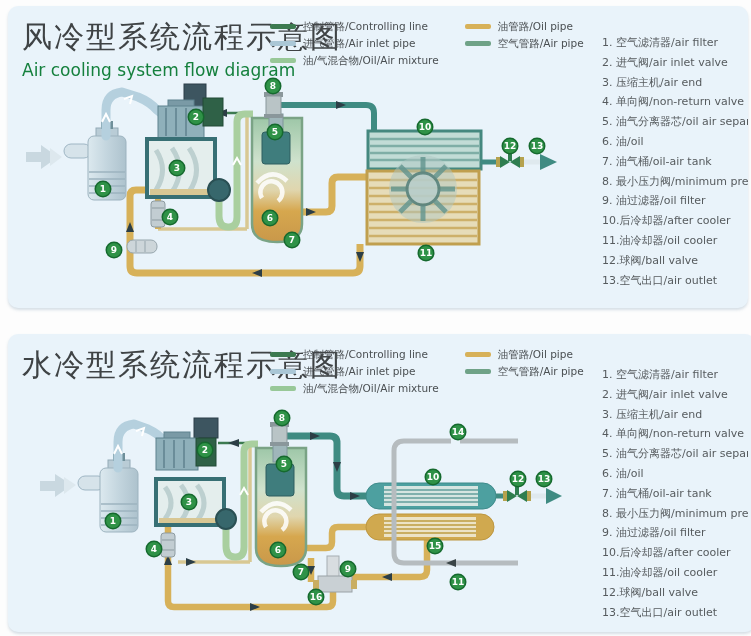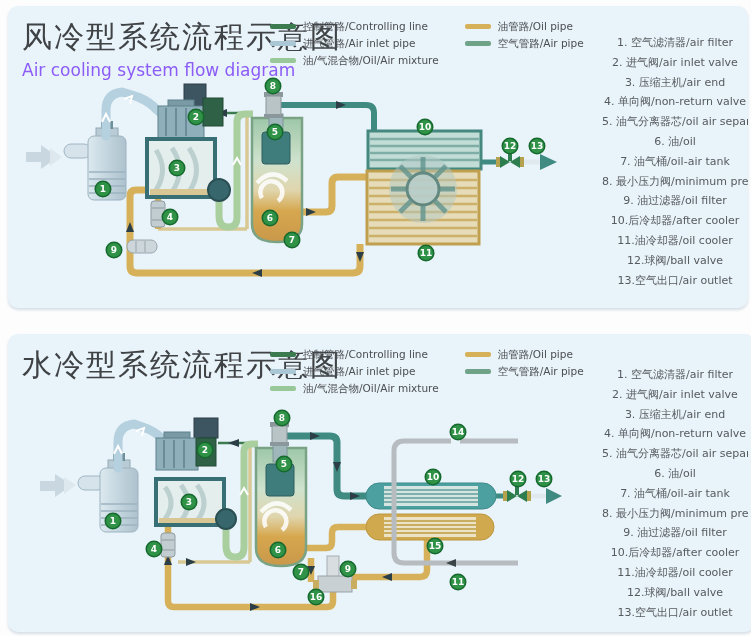--- a/index.html
+++ b/index.html
@@ -11,37 +11,37 @@
   .panel{
     position:absolute;left:8px;width:740px;
     background:#e9f3fa;border-radius:10px;
     box-shadow:0 2px 3px rgba(140,165,185,.35);
     overflow:hidden;
   }
   #panel-air{top:6px;height:302px;}
   #panel-water{top:334px;height:298px;padding-left:7px;}
   .title-block{position:absolute;left:14px;top:14px;z-index:3;}
   .title-zh{font-size:30px;color:#3f4345;letter-spacing:2px;line-height:1.15;}
-  .title-en{font-size:17px;color:#8b5cf6;margin-top:5px;}
+  .title-en{font-size:17px;color:#15803d;margin-top:5px;}
   .legend{
     position:absolute;left:262px;top:12px;z-index:3;
     display:grid;grid-template-rows:repeat(3,17px);grid-auto-flow:column;
     column-gap:26px;
   }
   .legend-row{display:flex;align-items:center;white-space:nowrap;}
   .legend-swatch{width:26px;height:5px;border-radius:2px;margin-right:7px;flex:0 0 auto;}
   .legend-label{font-size:10.5px;color:#4a4f52;}
   .parts{
     position:absolute;left:594px;width:146px;overflow:hidden;z-index:3;
     list-style:none;margin:0;padding:0;
   }
   #panel-air .parts{top:27px;}
   #panel-water .parts{top:31px;}
   .parts li{
-    font-size:11px;color:#565b5e;line-height:19.8px;white-space:nowrap;text-align:center;
+    font-size:11px;color:#565b5e;line-height:19.8px;white-space:nowrap;
   }
   svg.diagram{position:absolute;left:0;top:0;z-index:1;}
   .badge-num{
     font-family:"DejaVu Sans","Liberation Sans",sans-serif;
     font-size:9px;font-weight:bold;fill:#ffffff;text-anchor:middle;
   }
 </style>
 </head>
 <body>
 

